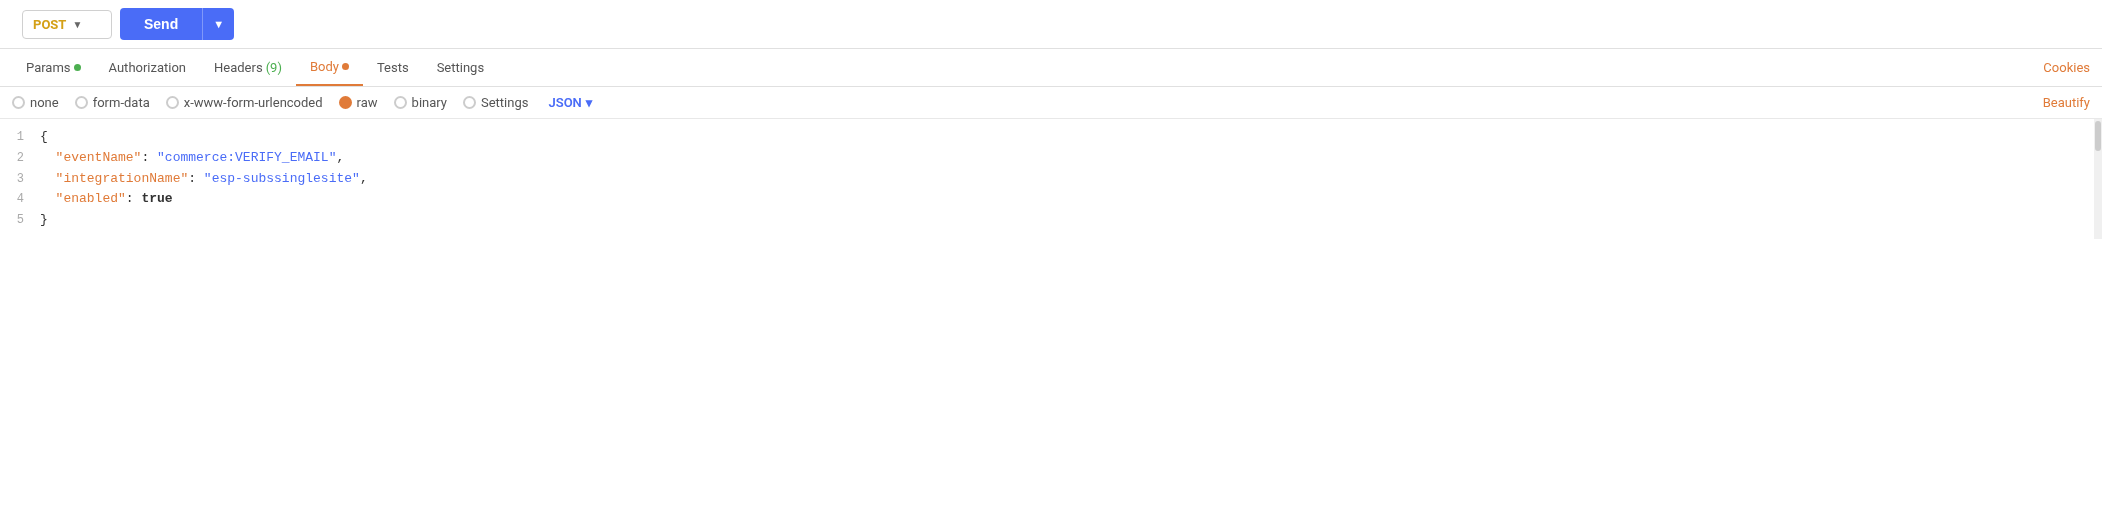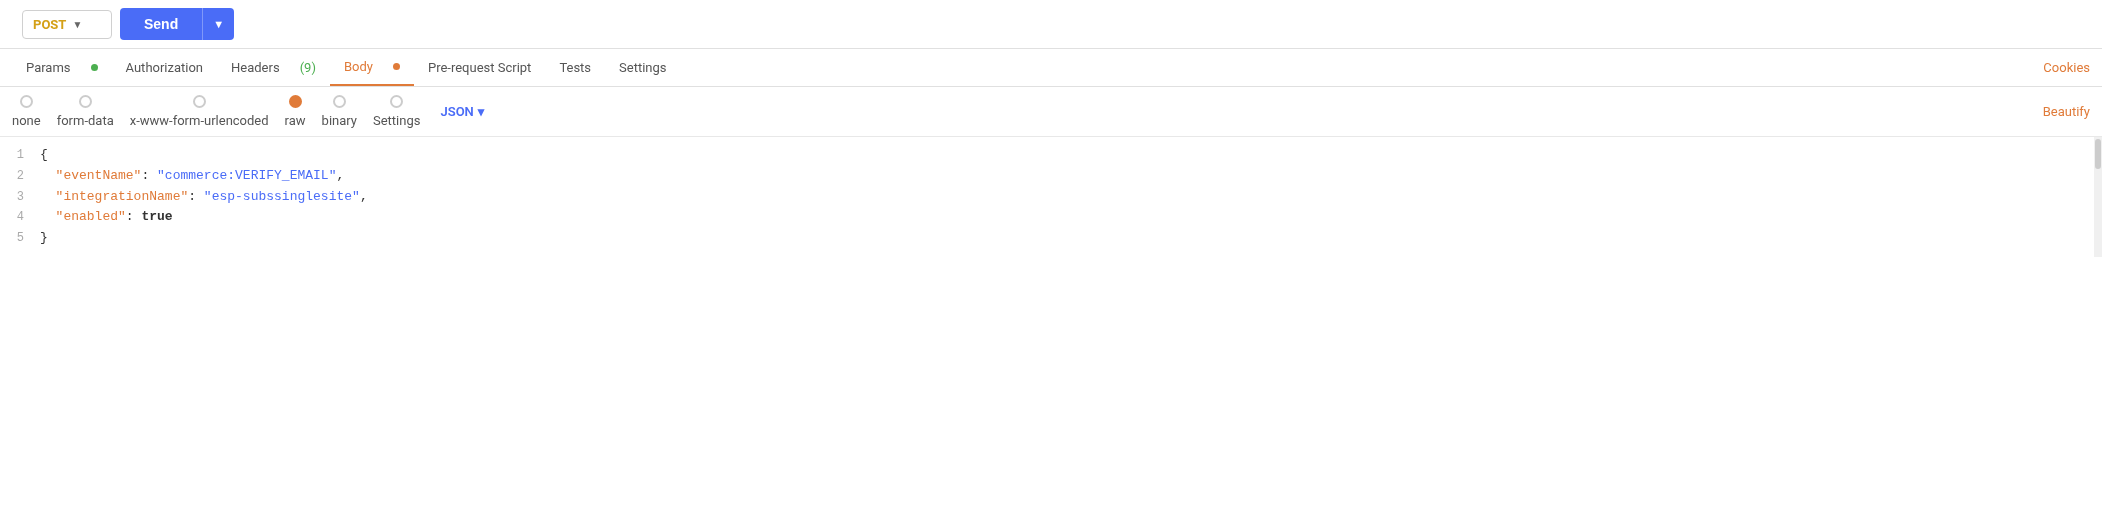--- a/index.html
+++ b/index.html
@@ -87,21 +87,21 @@
     }
 
     .tab-item {
       padding: 10px 14px;
       cursor: pointer;
       font-size: 13px;
       color: #555;
       position: relative;
       display: flex;
       align-items: center;
-      gap: 20px;
+      gap: 3px;
     }
 
     .tab-item.active {
       color: #e07b39;
       border-bottom: 2px solid #e07b39;
     }
 
     .tab-dot-green {
       width: 7px;
       height: 7px;
@@ -139,21 +139,20 @@
       gap: 16px;
     }
 
     .radio-option {
       display: flex;
       align-items: center;
       gap: 5px;
       cursor: pointer;
       font-size: 13px;
       color: #555;
-      flex-direction: column;
     }
 
     .radio-circle {
       width: 13px;
       height: 13px;
       border-radius: 50%;
       border: 2px solid #aaa;
       background: #fff;
       display: inline-block;
     }
@@ -270,23 +269,20 @@
   </div>
   <div class="tab-item">
     <span>Headers</span>
     <span class="tab-badge">(9)</span>
   </div>
   <div class="tab-item active">
     <span>Body</span>
     <span class="tab-dot-orange"></span>
   </div>
   <div class="tab-item">
-    <span>Pre-request Script</span>
-  </div>
-  <div class="tab-item">
     <span>Tests</span>
   </div>
   <div class="tab-item">
     <span>Settings</span>
   </div>
   <span class="cookies-link">Cookies</span>
 </div>
 
 <div class="body-options-bar">
   <label class="radio-option">

